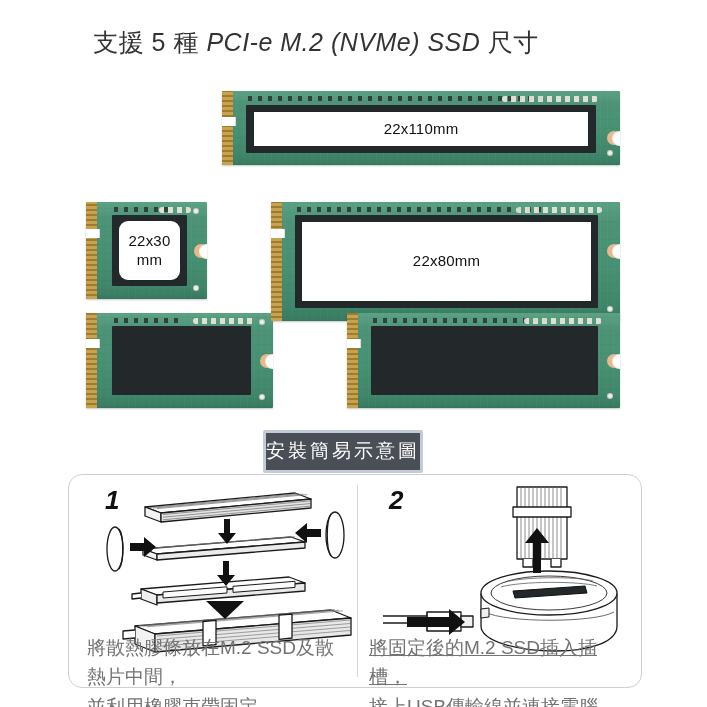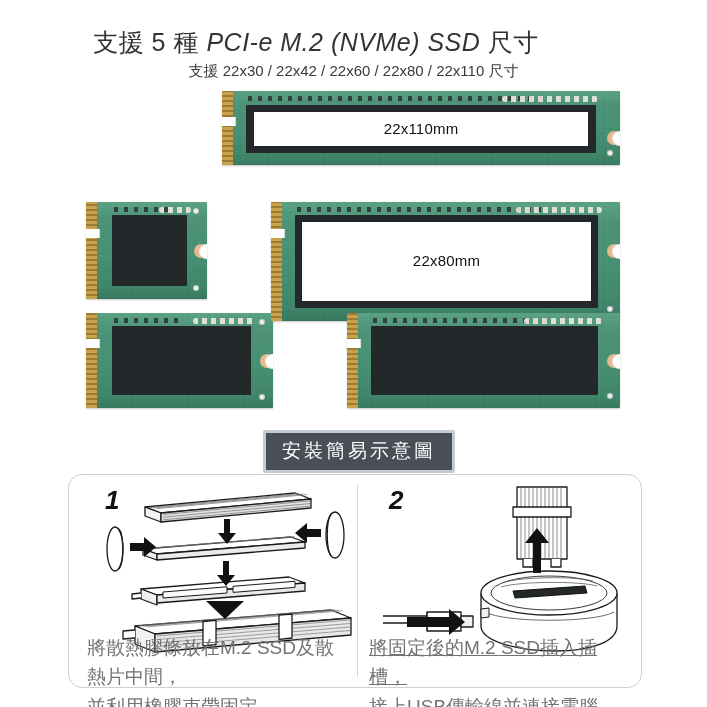--- a/index.html
+++ b/index.html
@@ -86,21 +86,21 @@
     border-radius:3px;opacity:.9;
   }
   .hole{
     position:absolute;z-index:3;width:6px;height:6px;border-radius:50%;
     background:#eef1ee;box-shadow:inset 0 0 0 1px rgba(0,0,0,.18);
   }
 
   
   .banner{
     position:absolute;left:263px;top:430px;
-    padding:5px 16px 6px;
+    padding:5px 0 6px;
     background:#4a4f57;border:3px solid #c3ccd6;
     color:#ffffff;font-size:19px;letter-spacing:3px;
     border-radius:2px;white-space:nowrap;
   }
 
   
   .panel{
     position:absolute;left:68px;top:474px;width:572px;height:212px;
     border:1px solid #cfcfcf;border-radius:14px;background:#fff;
   }
@@ -115,40 +115,41 @@
   }
   svg{display:block;overflow:visible;}
 </style>
 </head>
 <body>
 
 <div class="canvas">
 
   <div class="title"><span>支援 5 種 </span><span class="lat">PCI-e M.2 (NVMe) SSD</span><span> 尺寸</span></div>
 
-  <div class="subtitle">支援 22x30 / 22x42 / 22x60 / 22x80 / 22x110 尺寸</div>
 
   <div class="ssd" style="left:222px;top:91px;width:398px;height:74px;">
     <div class="pins"></div>
     <div class="notch" style="top:26px;"></div>
     <div class="chipband" style="left:24px;top:14px;right:24px;bottom:12px;"></div>
     <div class="smd" style="left:26px;top:5px;width:300px;"></div>
     <div class="dots" style="right:22px;top:5px;width:96px;"></div>
     <div class="label" style="left:32px;top:21px;right:32px;bottom:19px;">22x110mm</div>
     <div class="mount-tan" style="top:40px;"></div>
     <div class="mount" style="top:40px;"></div>
     <div class="hole" style="right:7px;bottom:9px;"></div>
   </div>
 
   <div class="ssd" style="left:86px;top:202px;width:121px;height:97px;">
     <div class="pins"></div>
     <div class="notch" style="top:27px;"></div>
     <div class="chipband" style="left:26px;top:13px;right:20px;bottom:13px;"></div>
     <div class="smd" style="left:28px;top:5px;width:56px;"></div>
     <div class="dots" style="right:16px;top:5px;width:32px;"></div>
+    <div class="label rounded" style="left:33px;top:19px;right:27px;bottom:19px;white-space:pre-line;">22x30
+mm</div>
     <div class="mount-tan" style="top:42px;"></div>
     <div class="mount" style="top:42px;"></div>
     <div class="hole" style="right:8px;top:6px;"></div>
     <div class="hole" style="right:8px;bottom:8px;"></div>
   </div>
 
   <div class="ssd" style="left:271px;top:202px;width:349px;height:119px;">
     <div class="pins"></div>
     <div class="notch" style="top:27px;"></div>
     <div class="chipband" style="left:24px;top:13px;right:22px;bottom:13px;"></div>

